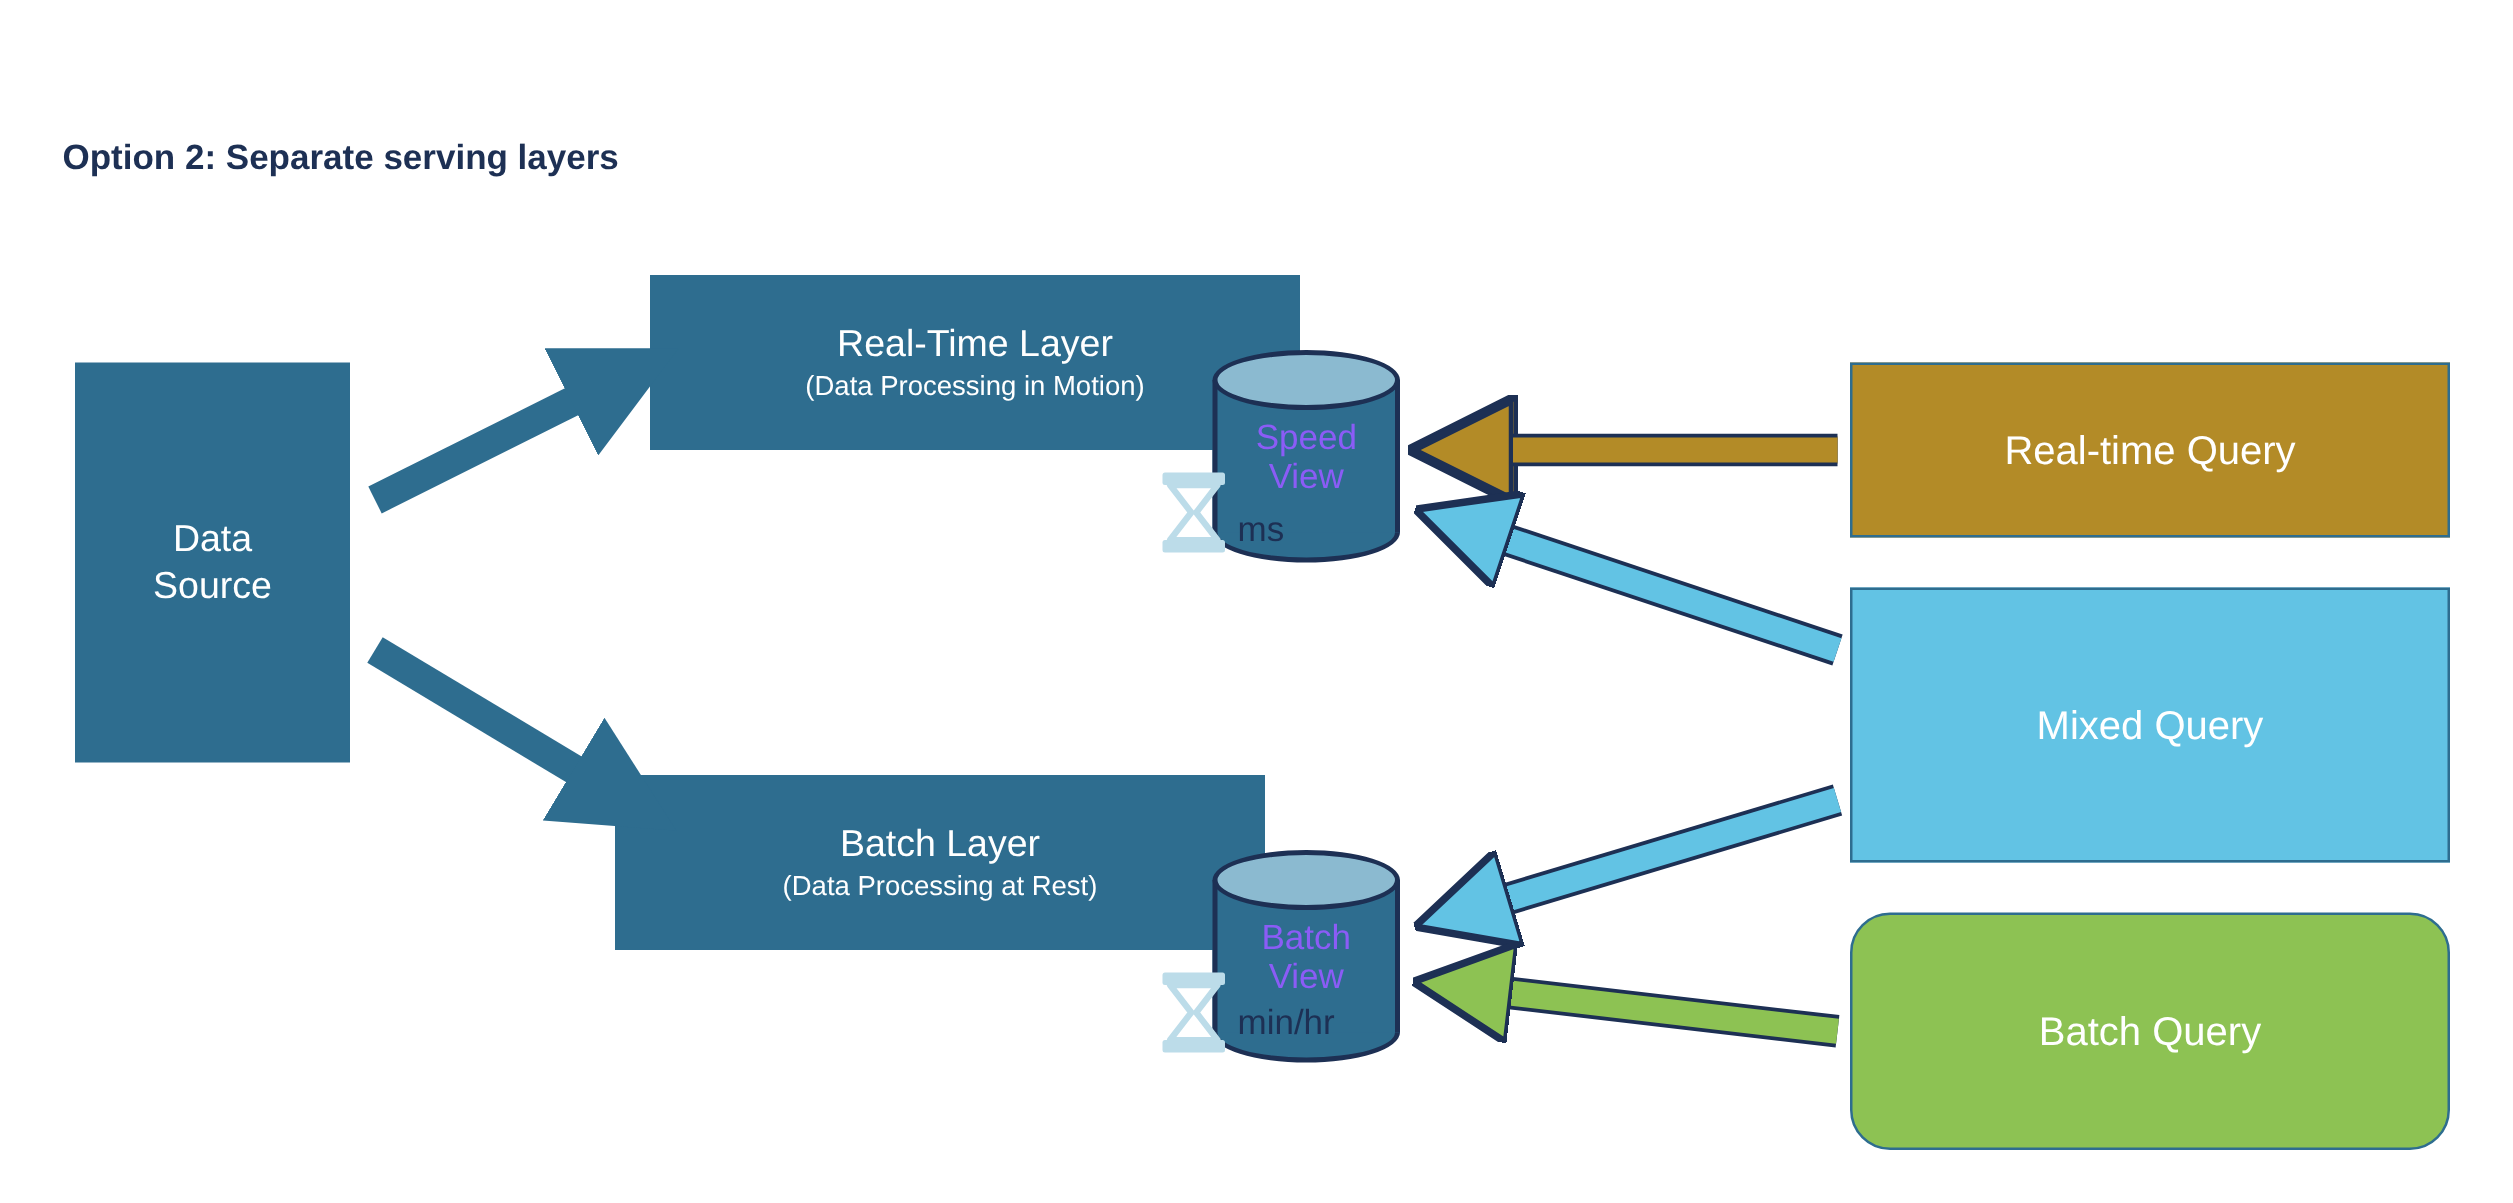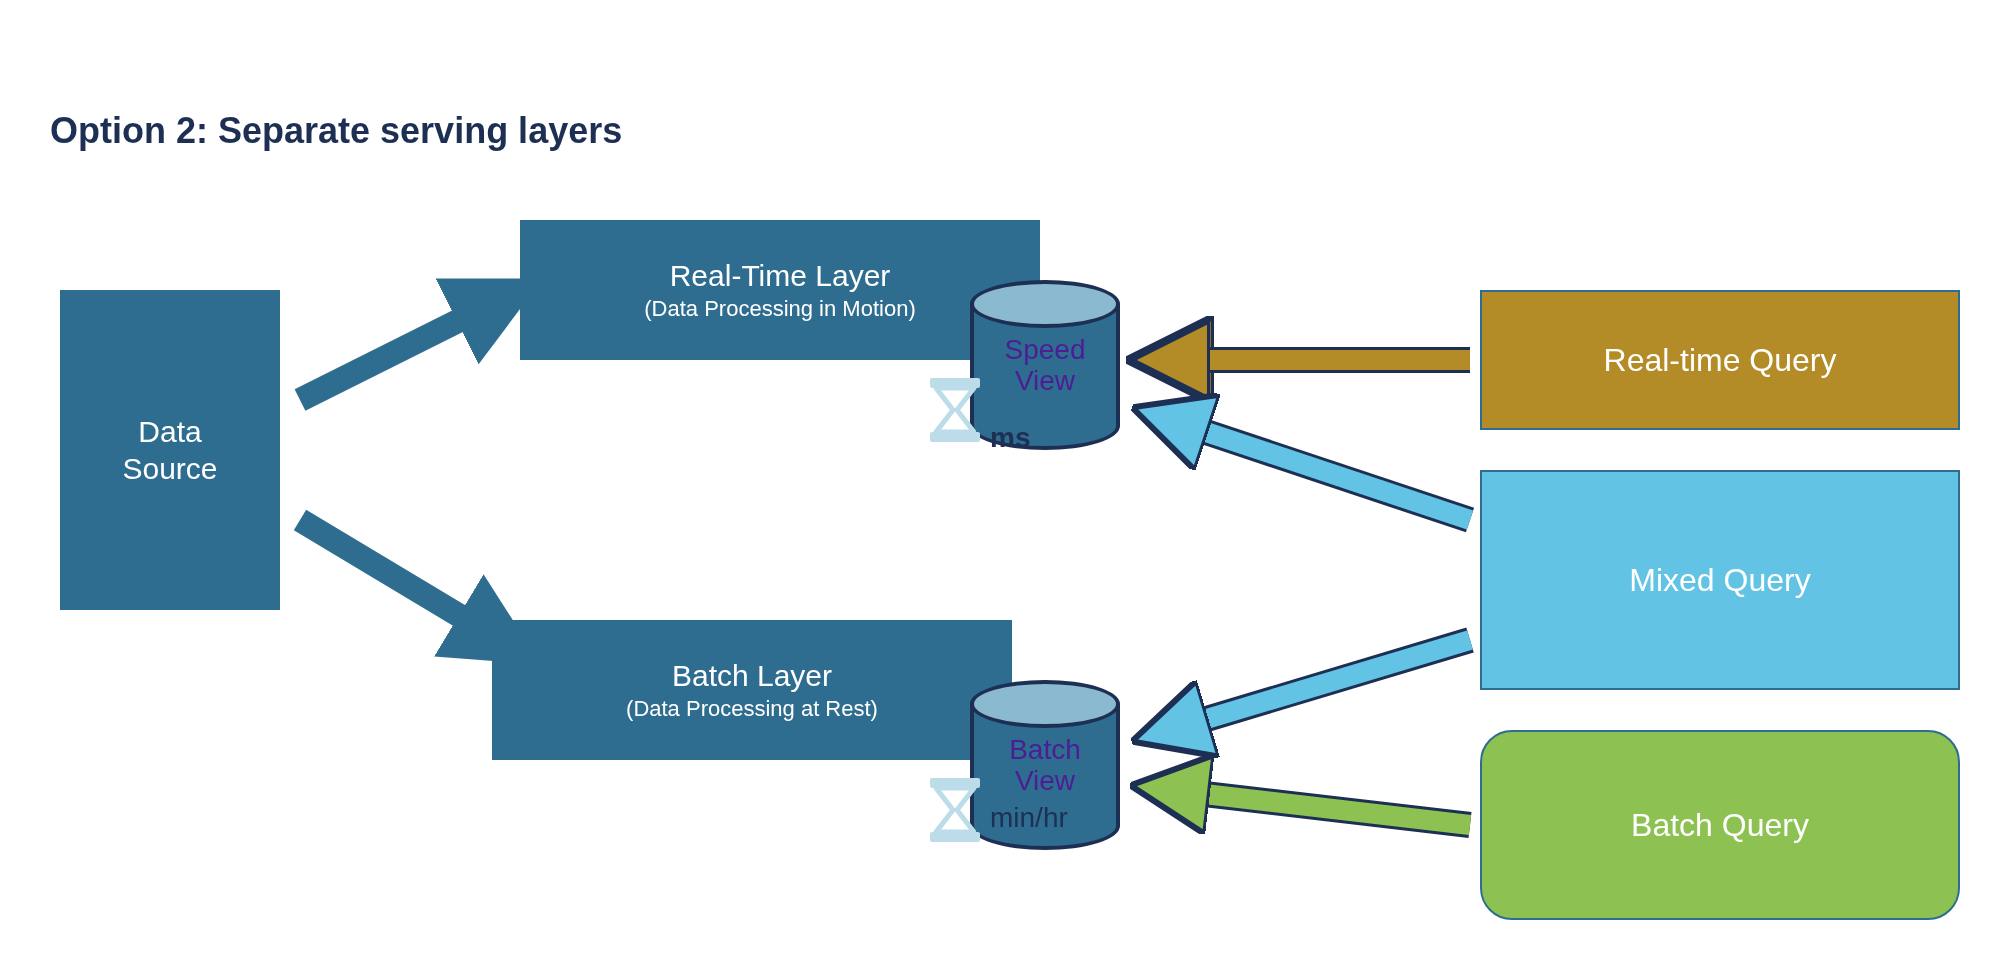--- a/index.html
+++ b/index.html
@@ -19,21 +19,21 @@
     left: 50px;
     top: 16px;
     font-size: 72px;
     font-weight: 800;
     color: #1d3054;
   }
   .subtitle {
     position: absolute;
     left: 50px;
     top: 110px;
-    font-size: 36px;
+    font-size: 28px;
     font-weight: 700;
     color: #1d3054;
   }
   .box {
     position: absolute;
     display: flex;
     flex-direction: column;
     justify-content: center;
     align-items: center;
     color: #ffffff;
@@ -102,33 +102,33 @@
     background: #2e6d8f;
     border: 4px solid #1d3054;
     border-radius: 50%;
     box-sizing: border-box;
   }
   .cyl .label {
     position: absolute;
     left: 0; right: 0;
     top: 55px;
     text-align: center;
-    color: #4c1d95;
+    color: #8b5cf6;
     font-size: 28px;
     line-height: 1.1;
   }
   .speed-view { left: 970px; top: 280px; }
   .batch-view { left: 970px; top: 680px; }
   
   .time-label {
     position: absolute;
     font-size: 28px;
     color: #1d3054;
   }
-  .ms-label { left: 990px; top: 422px; font-weight: bold; }
+  .ms-label { left: 990px; top: 408px; }
   .minhr-label { left: 990px; top: 802px; }
   
   .query {
     position: absolute;
     left: 1480px;
     width: 480px;
     display: flex;
     align-items: center;
     justify-content: center;
     color: #ffffff;

